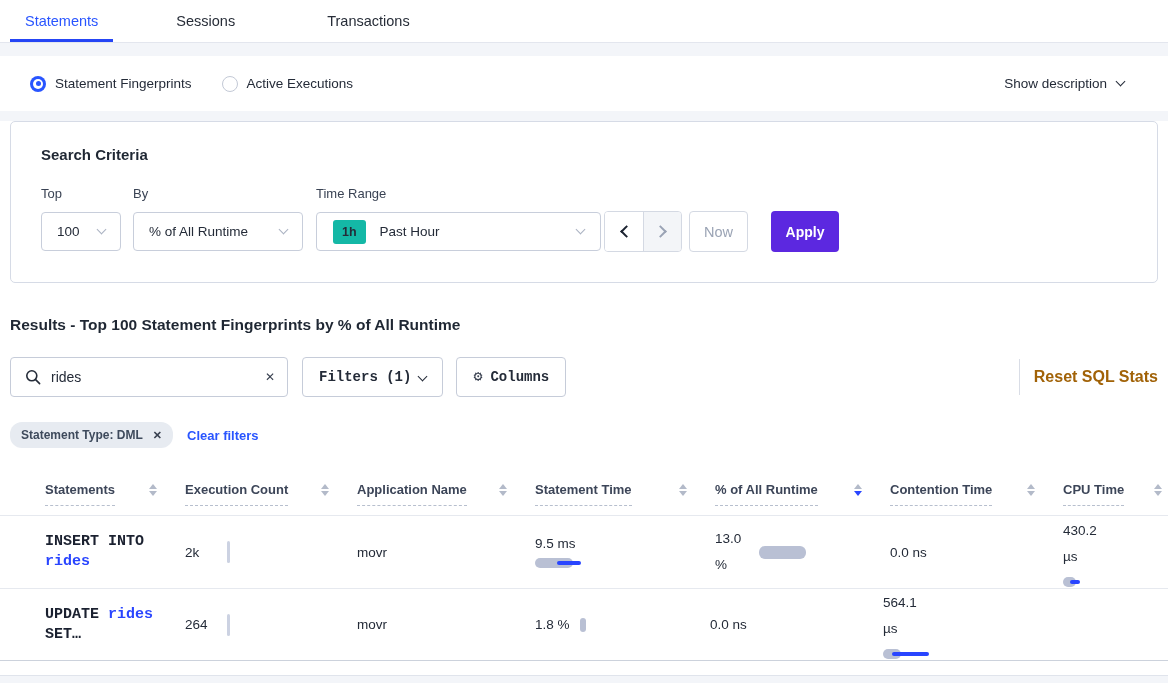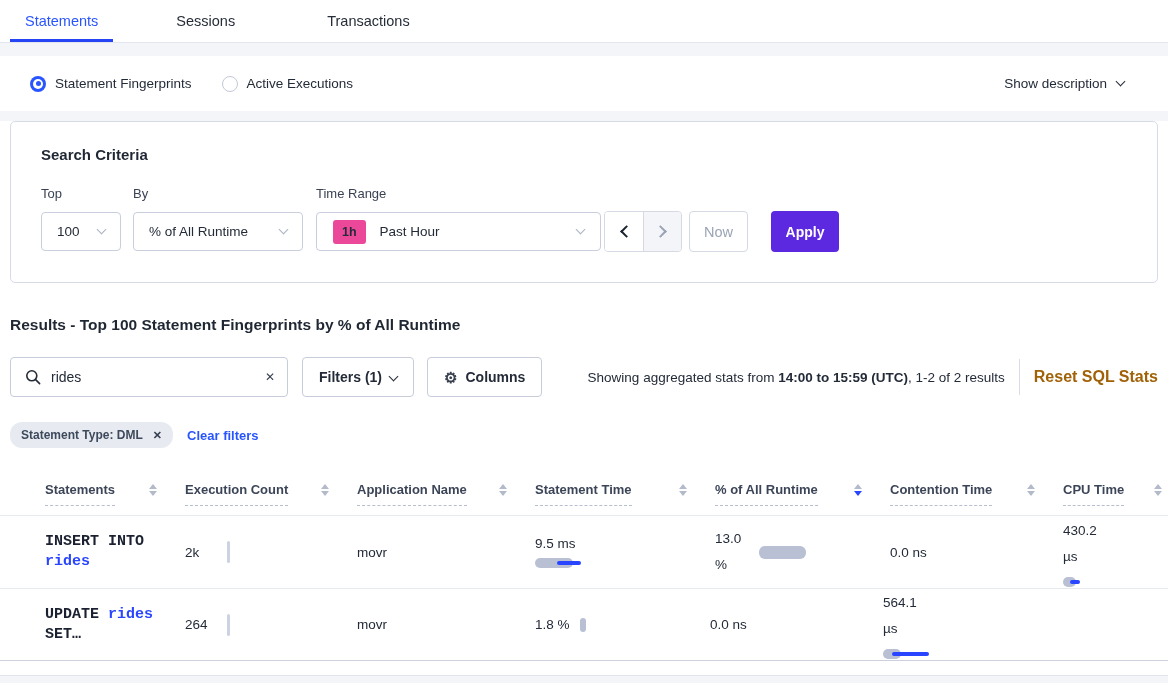--- a/index.html
+++ b/index.html
@@ -32,34 +32,34 @@
   .chev.gray { border-color:#aab2c2; }
   .chev.left  { transform:rotate(135deg); width:9px; height:9px; border-width:2.4px; margin:0 -2px 0 2px; border-color:#1b2230; }
   .chev.right { transform:rotate(-45deg); width:9px; height:9px; border-width:2.4px; margin:0 2px 0 -2px; border-color:#9aa3b5; }
 
   
   .card { margin:0 10px; height:162px; background:#fff; border:1px solid #d6dbe6; border-radius:5px; position:relative; }
   .card-title { position:absolute; left:30px; top:24px; font-size:15px; font-weight:bold; color:#1f2733; }
   .form-label { position:absolute; font-size:13px; font-weight:normal; color:#3a4354; top:64px; }
   .ctrl { position:absolute; top:90px; height:39px; border:1px solid #c8cedb; border-radius:4px; background:#fff; display:flex; align-items:center; font-size:13.5px; color:#242b38; cursor:pointer; }
   .ctrl .chev { margin-left:auto; }
-  .time-badge { background:#ec4899; border-radius:3px; font-weight:bold; font-size:12.5px; padding:5px 9px; margin-right:14px; color:#242b38; }
+  .time-badge { background:#14b8a6; border-radius:3px; font-weight:bold; font-size:12.5px; padding:5px 9px; margin-right:14px; color:#242b38; }
   .navgroup { position:absolute; left:593px; top:89px; display:flex; border:1px solid #d4d9e3; border-radius:4px; overflow:hidden; height:41px; }
   .navbtn { width:38px; display:flex; align-items:center; justify-content:center; background:#fff; cursor:pointer; }
   .navbtn.disabled { background:#f3f5f8; border-left:1px solid #d4d9e3; cursor:default; }
   .now-btn { position:absolute; left:678px; top:89px; width:59px; height:41px; border:1px solid #d4d9e3; border-radius:4px; background:#fff; color:#9aa3b4; font-size:14.5px; display:flex; align-items:center; justify-content:center; cursor:default; }
   .apply-btn { position:absolute; left:760px; top:89px; width:68px; height:41px; border:none; border-radius:4px; background:#5c28e0; color:#fff; font-weight:bold; font-size:14px; display:flex; align-items:center; justify-content:center; cursor:pointer; }
 
   
   .results-heading { margin:33px 10px 0 10px; font-size:15.5px; font-weight:bold; color:#1f2733; }
   .controls-row { margin:23px 10px 0 10px; display:flex; align-items:center; height:40px; }
   .searchbox { width:278px; height:40px; border:1px solid #c6ccd9; border-radius:4px; display:flex; align-items:center; padding:0 12px 0 14px; gap:10px; background:#fff; }
   .searchbox input { border:none; outline:none; flex:1; font-size:14px; color:#242b38; font-family:"Liberation Sans",sans-serif; background:transparent; }
   .xicon { font-size:12px; color:#394150; cursor:pointer; }
-  .btn { height:40px; border:1px solid #c6ccd9; border-radius:4px; background:#fff; display:flex; align-items:center; gap:8px; font-size:14px; font-weight:bold; color:#242b38; padding:0 16px; cursor:pointer; }
+  .btn { height:40px; border:1px solid #c6ccd9; border-radius:4px; background:#fff; display:flex; align-items:center; gap:8px; font-size:14px; font-weight:bold; color:#242b38; padding:0 16px; cursor:pointer;font-family:Liberation Mono, monospace; }
   .btn.filters { margin-left:14px; }
   .btn.columns { margin-left:13px; }
   .gear { font-size:15px; color:#394150; line-height:1; }
   .stats-area { margin-left:auto; display:flex; align-items:center; }
   .stats-text { font-size:13.5px; color:#242b38; white-space:nowrap; }
   .stats-text b { font-weight:bold; }
   .vdiv { width:1px; height:36px; background:#d9dde6; margin:0 14px; }
   .reset-link { font-size:16px; font-weight:bold; color:#a16207; cursor:pointer; white-space:nowrap; }
 
   .chip-row { margin:25px 10px 0 10px; display:flex; align-items:center; }
@@ -186,21 +186,20 @@
     </div>
     <div class="btn filters">
       <span>Filters (1)</span>
       <span class="chev" style="margin-top:-2px;"></span>
     </div>
     <div class="btn columns">
       <span class="gear">⚙</span>
       <span>Columns</span>
     </div>
     <div class="stats-area">
-      <span class="stats-text"><span>Showing aggregated stats from </span><b>14:00 to 15:59 (UTC)</b><span>, 1-2 of 2 results</span></span>
       <span class="vdiv"></span>
       <span class="reset-link">Reset SQL Stats</span>
     </div>
   </div>
 
   <div class="chip-row">
     <div class="chip">
       <span>Statement Type: DML</span>
       <span class="xicon">✕</span>
     </div>

